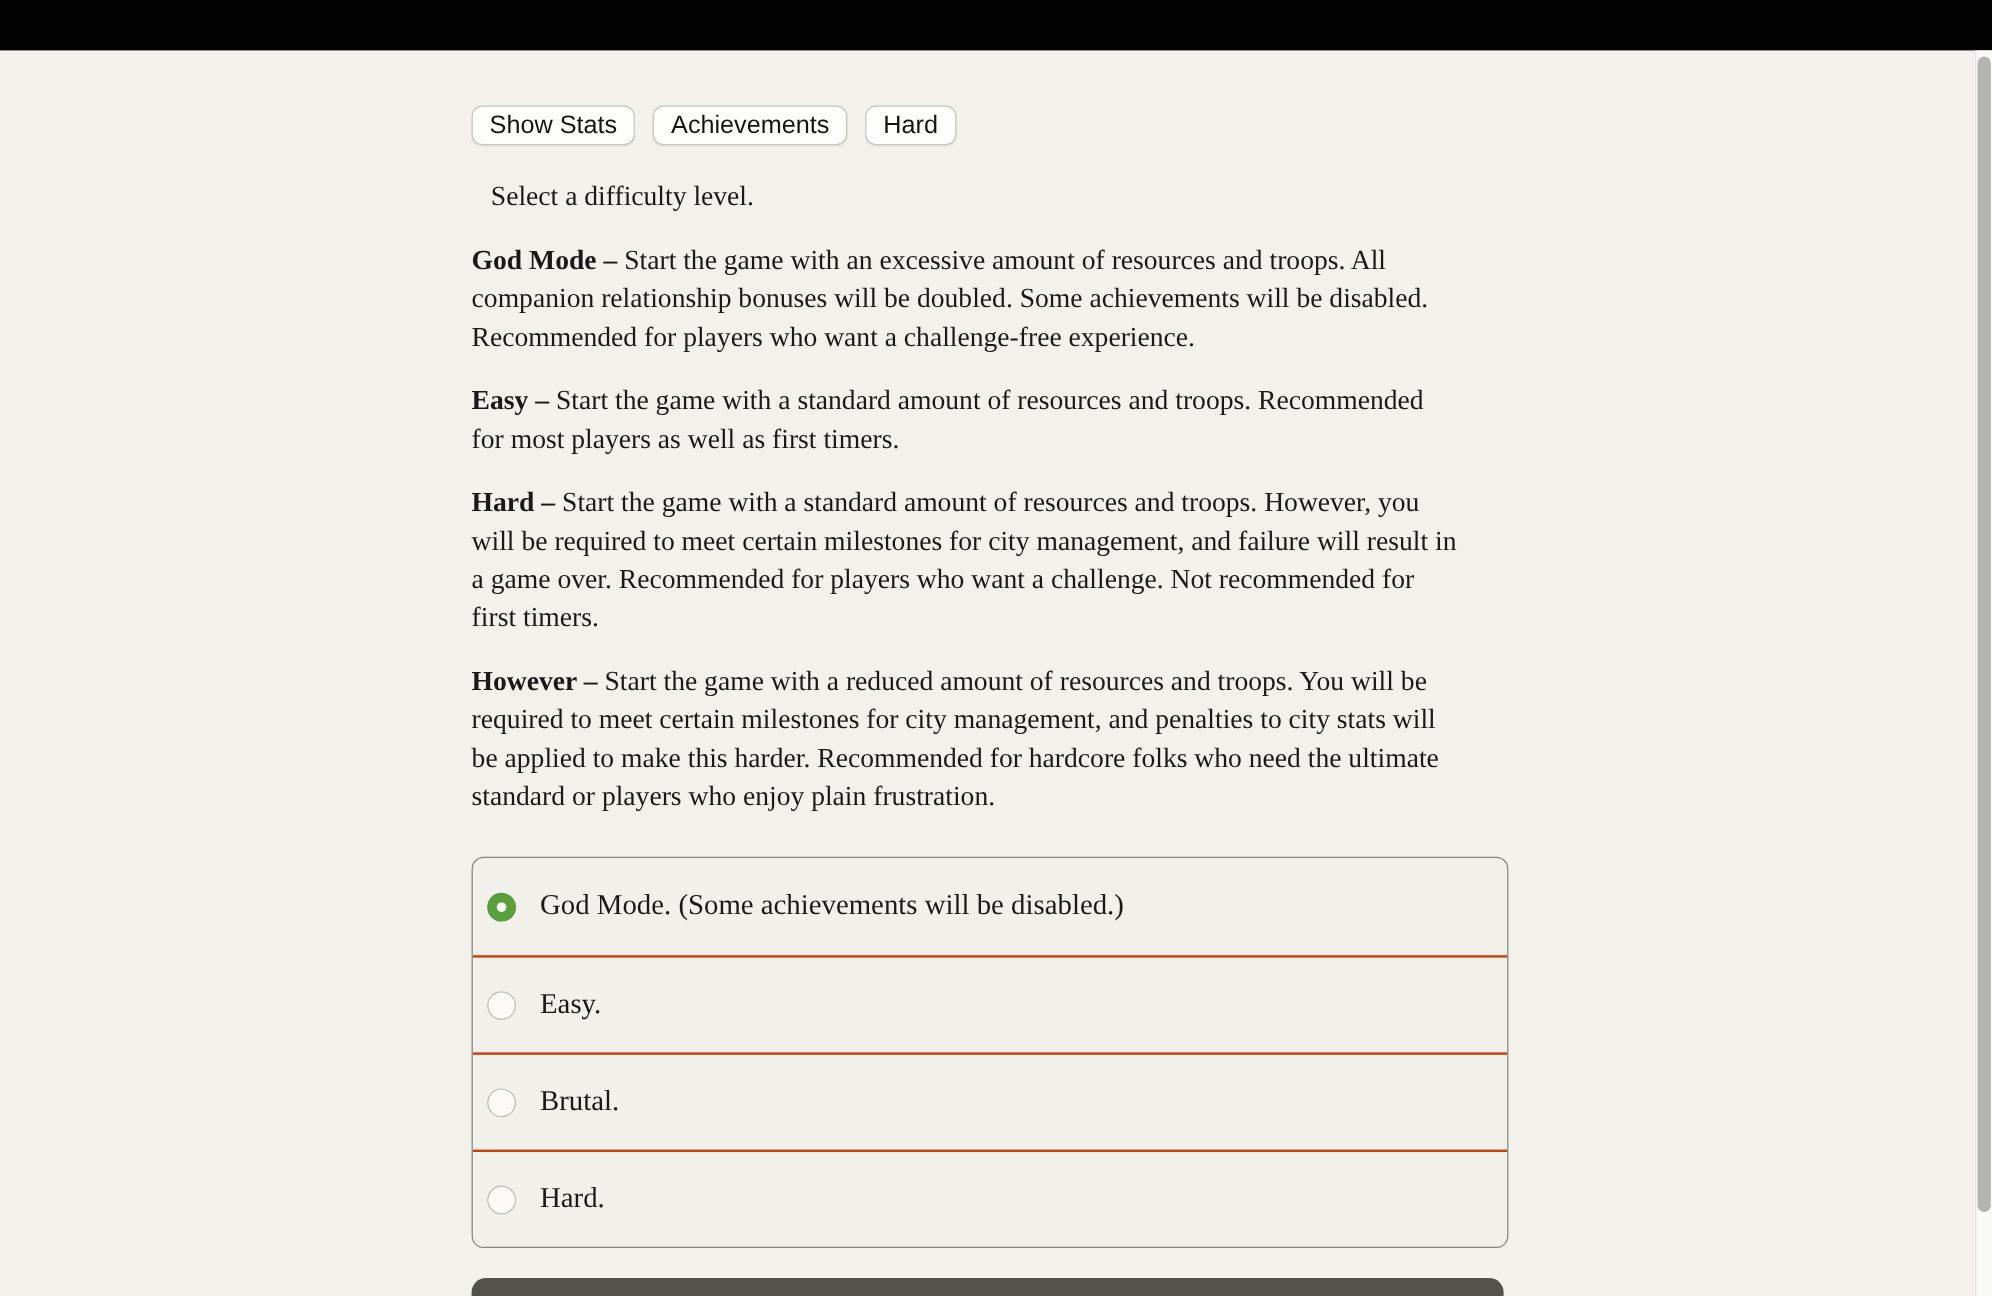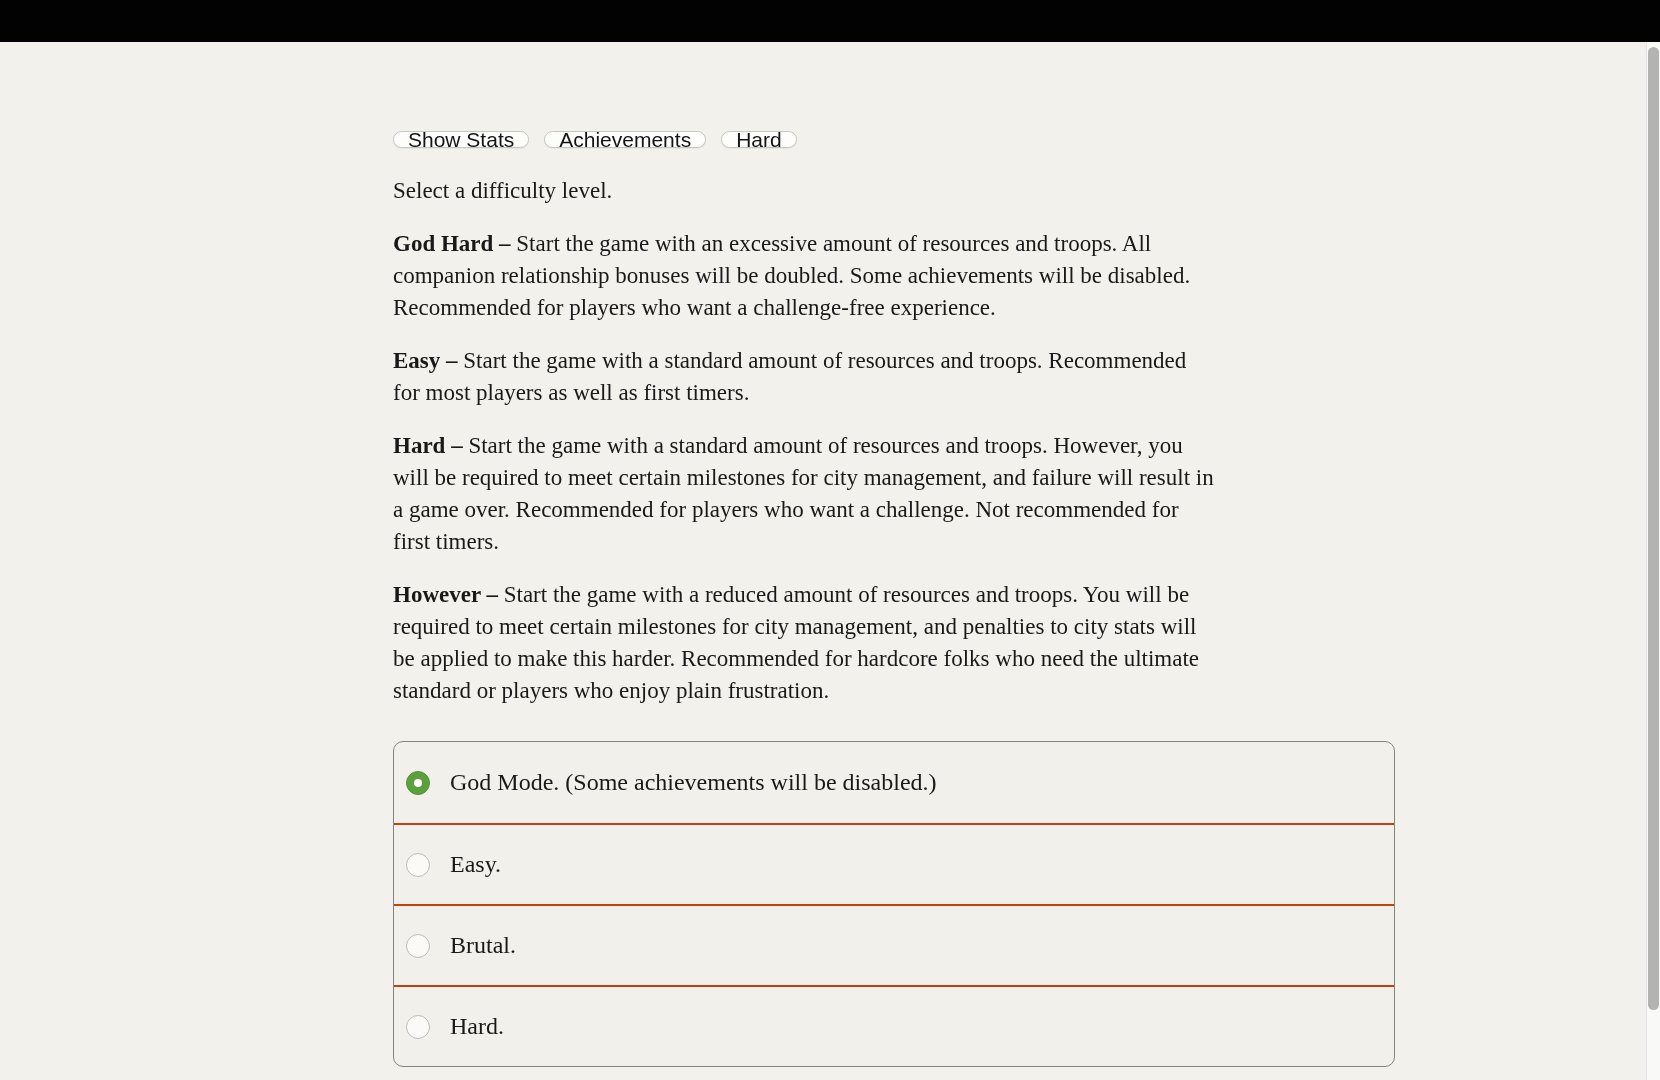--- a/index.html
+++ b/index.html
@@ -33,42 +33,42 @@
     padding-top: 46px;
   }
   .btn-row { display: flex; gap: 15px; }
   .ui-btn {
     font-family: "Liberation Sans", sans-serif;
     font-size: 21px;
     color: #141414;
     background: #fdfdfc;
     border: 1px solid #c6c6c0;
     border-radius: 9px;
-    height: 17px;
+    height: 33px;
     padding: 0 14px;
     display: inline-flex; align-items: center;
     box-shadow: 0 1px 1px rgba(0,0,0,0.05);
     cursor: pointer;
-    margin-top: 43px;
   }
   .prompt {
     margin-top: 27px;
     font-size: 23px;
     line-height: 32px;
+    margin-left: 16px;
   }
   .desc {
     margin-top: 21px;
     width: 822px;
     font-size: 23px;
     line-height: 32px;
   }
   .desc b { font-weight: bold; }
   .choice-box {
     margin-top: 34px;
-    width: 1002px;
+    width: 864px;
     border: 1px solid #84837e;
     border-radius: 10px;
     background: #f1f0ea;
     overflow: hidden;
   }
   .choice-row {
     height: 81px;
     display: flex; align-items: center;
     padding-left: 12px;
     cursor: pointer;
@@ -122,21 +122,21 @@
 
   <div class="btn-row">
     <button class="ui-btn">Show Stats</button>
     <button class="ui-btn">Achievements</button>
     <button class="ui-btn">Hard</button>
   </div>
 
   <p class="prompt">Select a difficulty level.</p>
 
   <p class="desc">
-    <b>God Hard –</b>
+    <b>God Mode –</b>
     <span>Start the game with an excessive amount of resources and troops. All companion relationship bonuses will be doubled. Some achievements will be disabled. Recommended for players who want a challenge-free experience.</span>
   </p>
 
   <p class="desc">
     <b>Easy –</b>
     <span>Start the game with a standard amount of resources and troops. Recommended for most players as well as first timers.</span>
   </p>
 
   <p class="desc">
     <b>Hard –</b>

